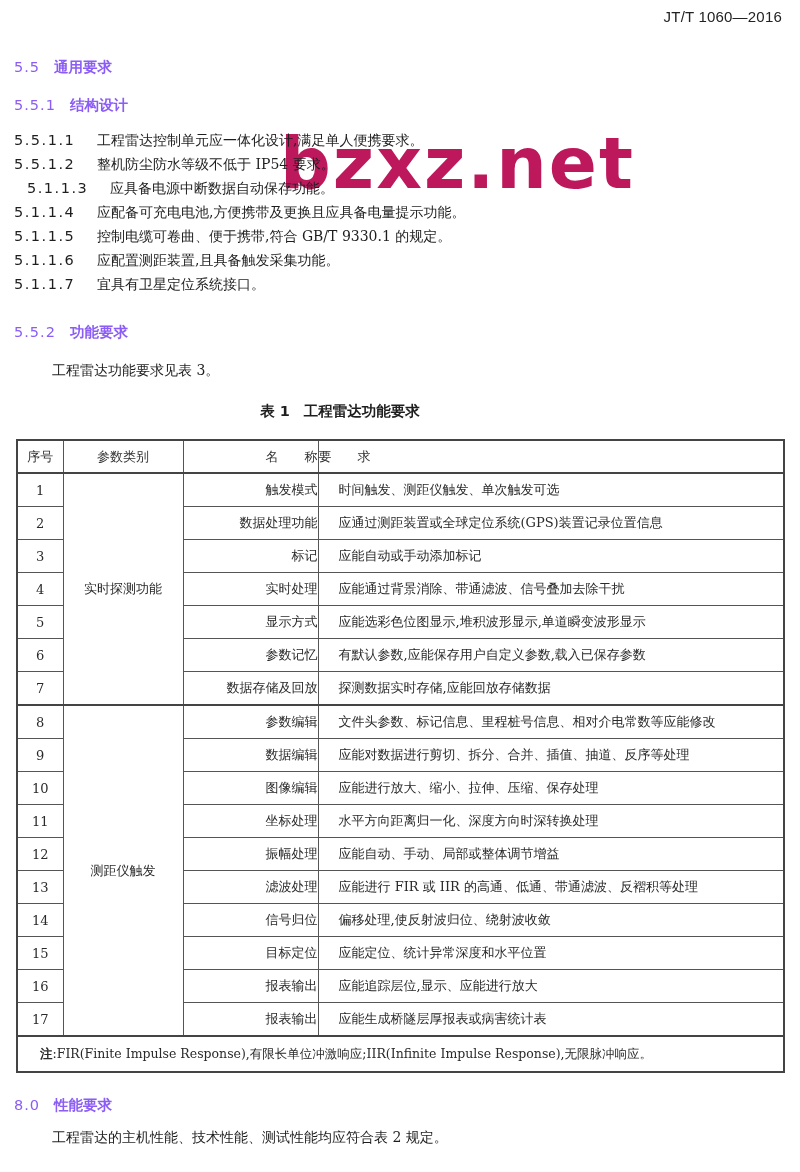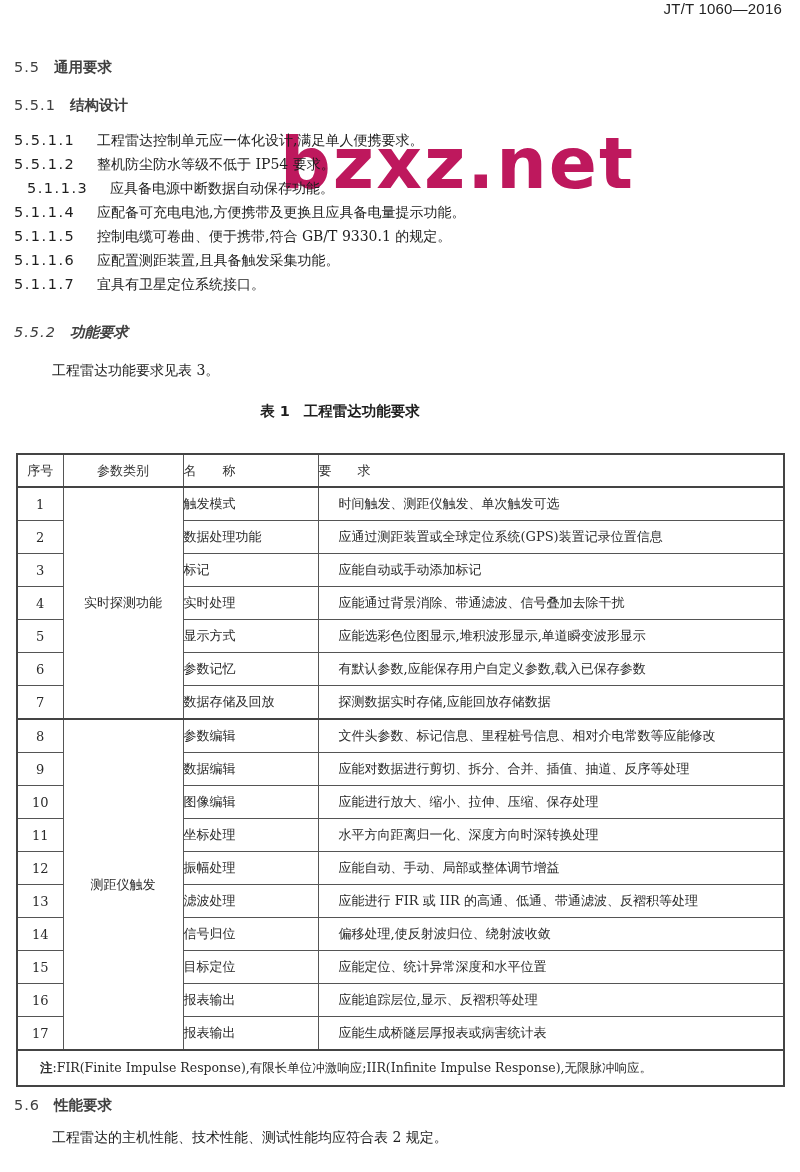--- a/index.html
+++ b/index.html
@@ -2,66 +2,66 @@
 <html><head>
   <meta charset="utf-8">
   <style>
     html, body { margin: 0; padding: 0; background: #ffffff; }
     body {
       width: 800px; height: 1172px; position: relative; overflow: hidden;
       color: #1e1e1e;
       font-family: "DejaVu Serif", "Liberation Serif", serif;
     }
     .doc-code {
-      position: absolute; top: 0px; right: 18px;
+      position: absolute; top: 8px; right: 18px;
       font-family: "Liberation Sans", "DejaVu Sans", sans-serif;
       font-size: 15px; color: #222; letter-spacing: 0.2px;
     }
     .watermark {
       position: absolute; left: 280px; top: 128px;
       font-family: "DejaVu Sans", "Liberation Sans", sans-serif;
       font-weight: bold; font-size: 71px; color: #be185d;
       letter-spacing: 2px; z-index: 0; line-height: 1;
     }
     .h {
       position: absolute; left: 14px;
       font-family: "DejaVu Sans", "Liberation Sans", sans-serif;
-      font-size: 14.5px; font-weight: bold; color: #404040;
+      font-size: 14.5px; font-weight: bold; color: #8b5cf6;
     }
     .h .num { font-weight: normal; letter-spacing: 1px; margin-right: 14px; }
     .clause {
       position: absolute; left: 14px; font-size: 14px; z-index: 1;
     }
     .clause .num {
       display: inline-block; width: 83px;
       font-family: "DejaVu Sans", "Liberation Sans", sans-serif;
       letter-spacing: 1.5px; font-size: 14.5px;
     }
     .para { position: absolute; left: 52px; font-size: 14px; }
     .table-title {
       position: absolute; top: 402px; left: 0; width: 680px; text-align: center;
       font-family: "DejaVu Sans", "Liberation Sans", sans-serif;
       font-size: 14.5px; font-weight: bold;
     }
     .table-title .num { margin-right: 14px; }
     table.spec {
-      position: absolute; left: 16px; top: 453px; width: 767px;
+      position: absolute; left: 16px; top: 439px; width: 767px;
       border-collapse: collapse; font-size: 13px; color: #2a2a2a;
       table-layout: fixed;
       border-radius: 13px;
     }
     table.spec td, table.spec th {
       border: 1px solid #555; padding: 0; height: 32px;
       font-weight: normal;
     }
     table.spec th { height: 31px; color: #333; }
     table.spec tr.grp-start td { border-top: 2px solid #444; }
     .c-idx { text-align: center; }
     .c-cat { text-align: center; vertical-align: middle; }
-    .c-name { text-align: left; font-family: Liberation Serif, serif; }
+    .c-name { text-align: right; font-family: Liberation Serif, serif; }
     .c-req { text-align: left; padding-left: 20px !important; }
     th.c-req { text-align: left; padding-left: 0 !important; }
     .note-cell { text-align: left; padding-left: 22px !important; height: 34px !important; font-size: 12.5px; }
     .note-cell b { font-weight: bold; }
     table.spec { border: 2px solid #444; }
   </style>
 </head>
 <body>
 
 <div class="doc-code">JT/T 1060—2016</div>
@@ -75,21 +75,21 @@
 </div>
 
 <div class="clause" style="top:132px;"><span class="num">5.5.1.1</span><span>工程雷达控制单元应一体化设计,满足单人便携要求。</span></div>
 <div class="clause" style="top:156px;"><span class="num">5.5.1.2</span><span>整机防尘防水等级不低于 IP54 要求。</span></div>
 <div class="clause" style="top:180px;margin-left:13px;"><span class="num">5.1.1.3</span><span>应具备电源中断数据自动保存功能。</span></div>
 <div class="clause" style="top:204px;"><span class="num">5.1.1.4</span><span>应配备可充电电池,方便携带及更换且应具备电量提示功能。</span></div>
 <div class="clause" style="top:228px;"><span class="num">5.1.1.5</span><span>控制电缆可卷曲、便于携带,符合 GB/T 9330.1 的规定。</span></div>
 <div class="clause" style="top:252px;"><span class="num">5.1.1.6</span><span>应配置测距装置,且具备触发采集功能。</span></div>
 <div class="clause" style="top:276px;"><span class="num">5.1.1.7</span><span>宜具有卫星定位系统接口。</span></div>
 
-<div class="h" style="top:323px;font-style:italic;">
+<div class="h" style="top:323px;">
   <span class="num">5.5.2</span><span>功能要求</span>
 </div>
 <div class="para" style="top:362px;">工程雷达功能要求见表 3。</div>
 
 <div class="table-title">
   <span class="num">表 1</span><span>工程雷达功能要求</span>
 </div>
 
 <table class="spec">
   <colgroup>
@@ -180,29 +180,29 @@
       <td class="c-req">偏移处理,使反射波归位、绕射波收敛</td>
     </tr>
     <tr>
       <td class="c-idx">15</td>
       <td class="c-name">目标定位</td>
       <td class="c-req">应能定位、统计异常深度和水平位置</td>
     </tr>
     <tr>
       <td class="c-idx">16</td>
       <td class="c-name">报表输出</td>
-      <td class="c-req">应能追踪层位,显示、反褶积等处理</td>
+      <td class="c-req">应能追踪层位,显示、应能进行放大</td>
     </tr>
     <tr>
       <td class="c-idx">17</td>
       <td class="c-name">报表输出</td>
       <td class="c-req">应能生成桥隧层厚报表或病害统计表</td>
     </tr>
     <tr class="grp-start">
       <td class="note-cell" colspan="4"><b>注</b><span>:FIR(Finite Impulse Response),有限长单位冲激响应;IIR(Infinite Impulse Response),无限脉冲响应。</span></td>
     </tr>
   </tbody>
 </table>
 
 <div class="h" style="top:1096px;">
-  <span class="num">5.6</span><span>性能要求</span>
+  <span class="num">8.0</span><span>性能要求</span>
 </div>
 <div class="para" style="top:1129px;">工程雷达的主机性能、技术性能、测试性能均应符合表 2 规定。</div>
 
 </body></html>

